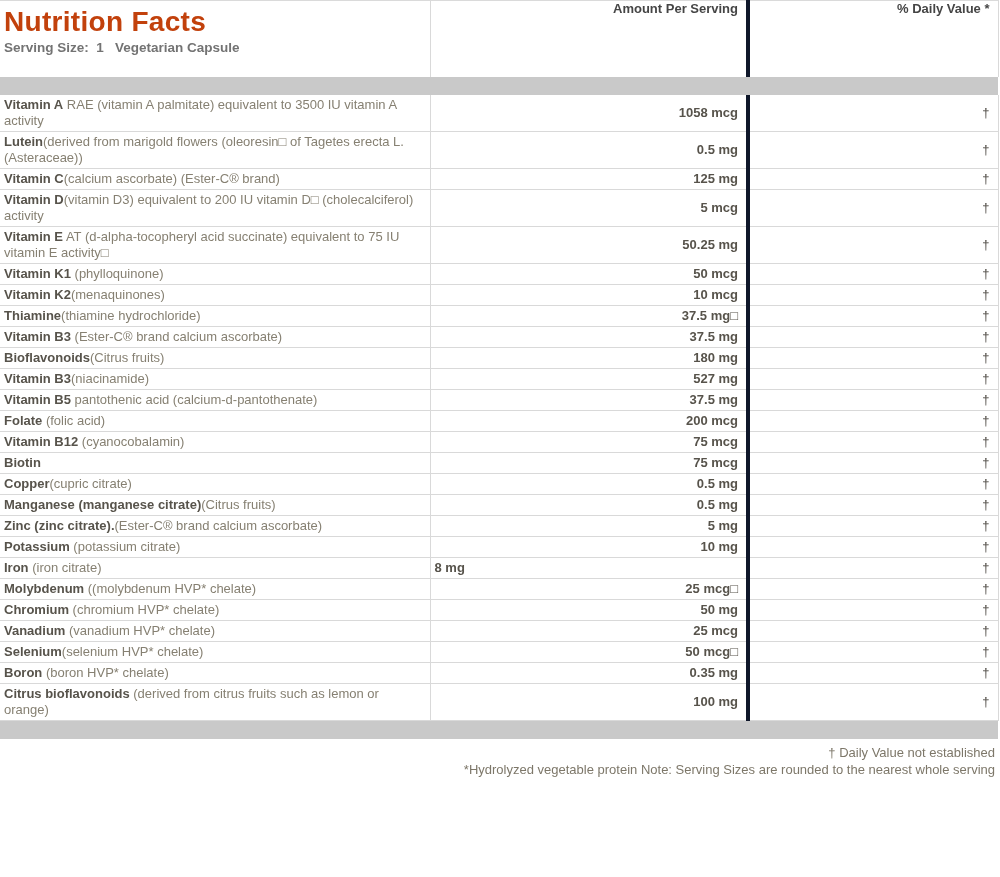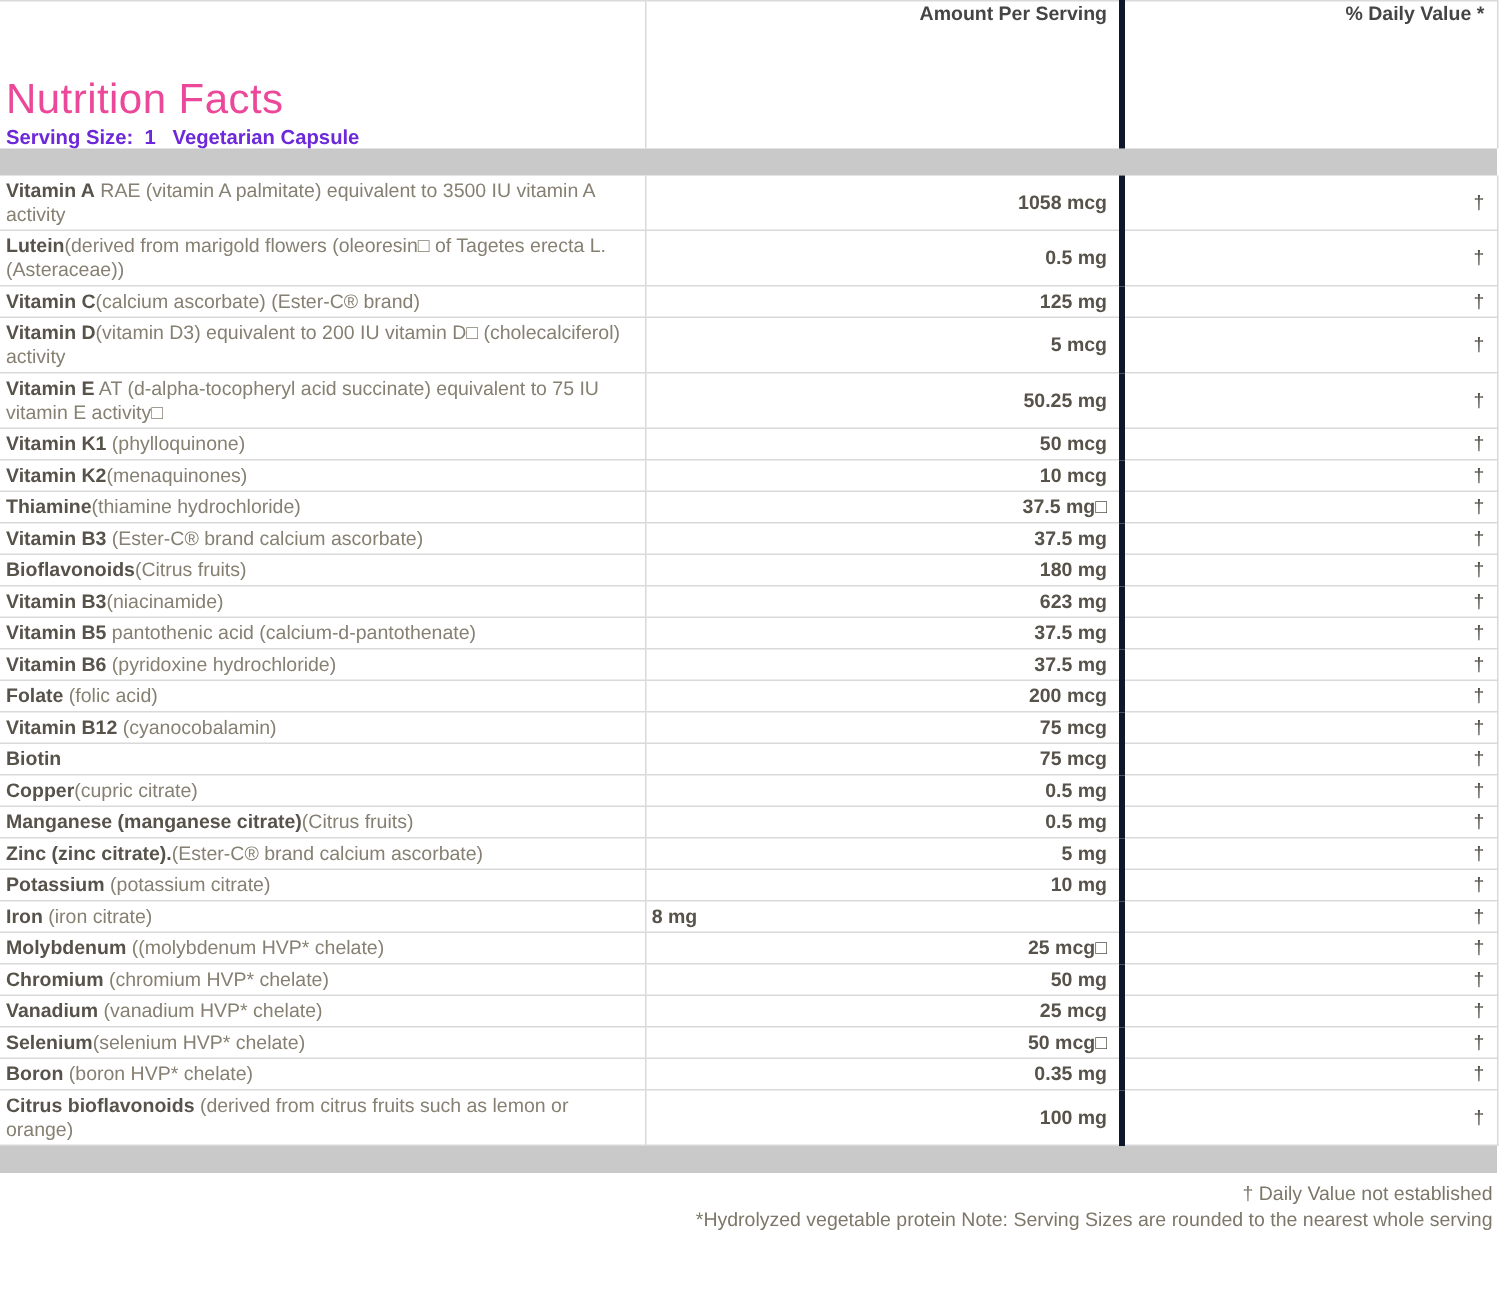--- a/index.html
+++ b/index.html
@@ -7,22 +7,22 @@
   .label-wrap { width:1000px; }
 
   table.nf { border-collapse:collapse; width:998px; table-layout:fixed; border-top:1px solid #dadada; }
   td { vertical-align:middle; }
   .c1 { border-right:1px solid #d9d9d9; }
   .c2 { border-right:4px solid #0f172a; }
   .c3 { border-right:1px solid #d9d9d9; }
 
   tr.head-row td { height:70px; vertical-align:top; }
   .title-cell { padding:6px 0 0 4px; }
-  .nf-title { font-size:28px; font-weight:normal; color:#ec4899; letter-spacing:0.3px; line-height:30px;margin-top:44px; }
-  .serving { font-size:13.5px; font-weight:bold; color:#6d28d9; white-space:pre; margin-top:3px; }
+  .nf-title { font-size:28px; font-weight:bold; color:#c2410c; letter-spacing:0.3px; line-height:30px; }
+  .serving { font-size:13.5px; font-weight:bold; color:#737373; white-space:pre; margin-top:3px; }
   td.col-head { vertical-align:bottom; text-align:right; font-size:13px; font-weight:bold;
                 color:#454545; padding:0 8px 6px 0; }
 
   tr.grayband td { height:18px; background:#c9c9c9; padding:0; }
 
   tr.nrow td { border-bottom:1px solid #d9d9d9; font-size:13px; line-height:16px; padding:2px 8px 2px 4px; }
   .name { font-weight:bold; color:#57534b; }
   .desc { color:#868072; }
   td.amount { text-align:right; font-weight:bold; color:#57534b; white-space:nowrap; }
   td.dv { text-align:right; color:#4f4b45; }
@@ -100,30 +100,25 @@
           <td class="c2 amount">37.5 mg</td>
           <td class="c3 dv">†</td>
         </tr>
         <tr class="nrow">
           <td class="c1"><span class="name">Bioflavonoids</span><span class="desc">(Citrus fruits)</span></td>
           <td class="c2 amount">180 mg</td>
           <td class="c3 dv">†</td>
         </tr>
         <tr class="nrow">
           <td class="c1"><span class="name">Vitamin B3</span><span class="desc">(niacinamide)</span></td>
-          <td class="c2 amount">623 mg</td>
+          <td class="c2 amount">527 mg</td>
           <td class="c3 dv">†</td>
         </tr>
         <tr class="nrow">
           <td class="c1"><span class="name">Vitamin B5</span><span class="desc"> pantothenic acid (calcium-d-pantothenate)</span></td>
-          <td class="c2 amount">37.5 mg</td>
-          <td class="c3 dv">†</td>
-        </tr>
-        <tr class="nrow">
-          <td class="c1"><span class="name">Vitamin B6</span><span class="desc"> (pyridoxine hydrochloride)</span></td>
           <td class="c2 amount">37.5 mg</td>
           <td class="c3 dv">†</td>
         </tr>
         <tr class="nrow">
           <td class="c1"><span class="name">Folate</span><span class="desc"> (folic acid)</span></td>
           <td class="c2 amount">200 mcg</td>
           <td class="c3 dv">†</td>
         </tr>
         <tr class="nrow">
           <td class="c1"><span class="name">Vitamin B12</span><span class="desc"> (cyanocobalamin)</span></td>

